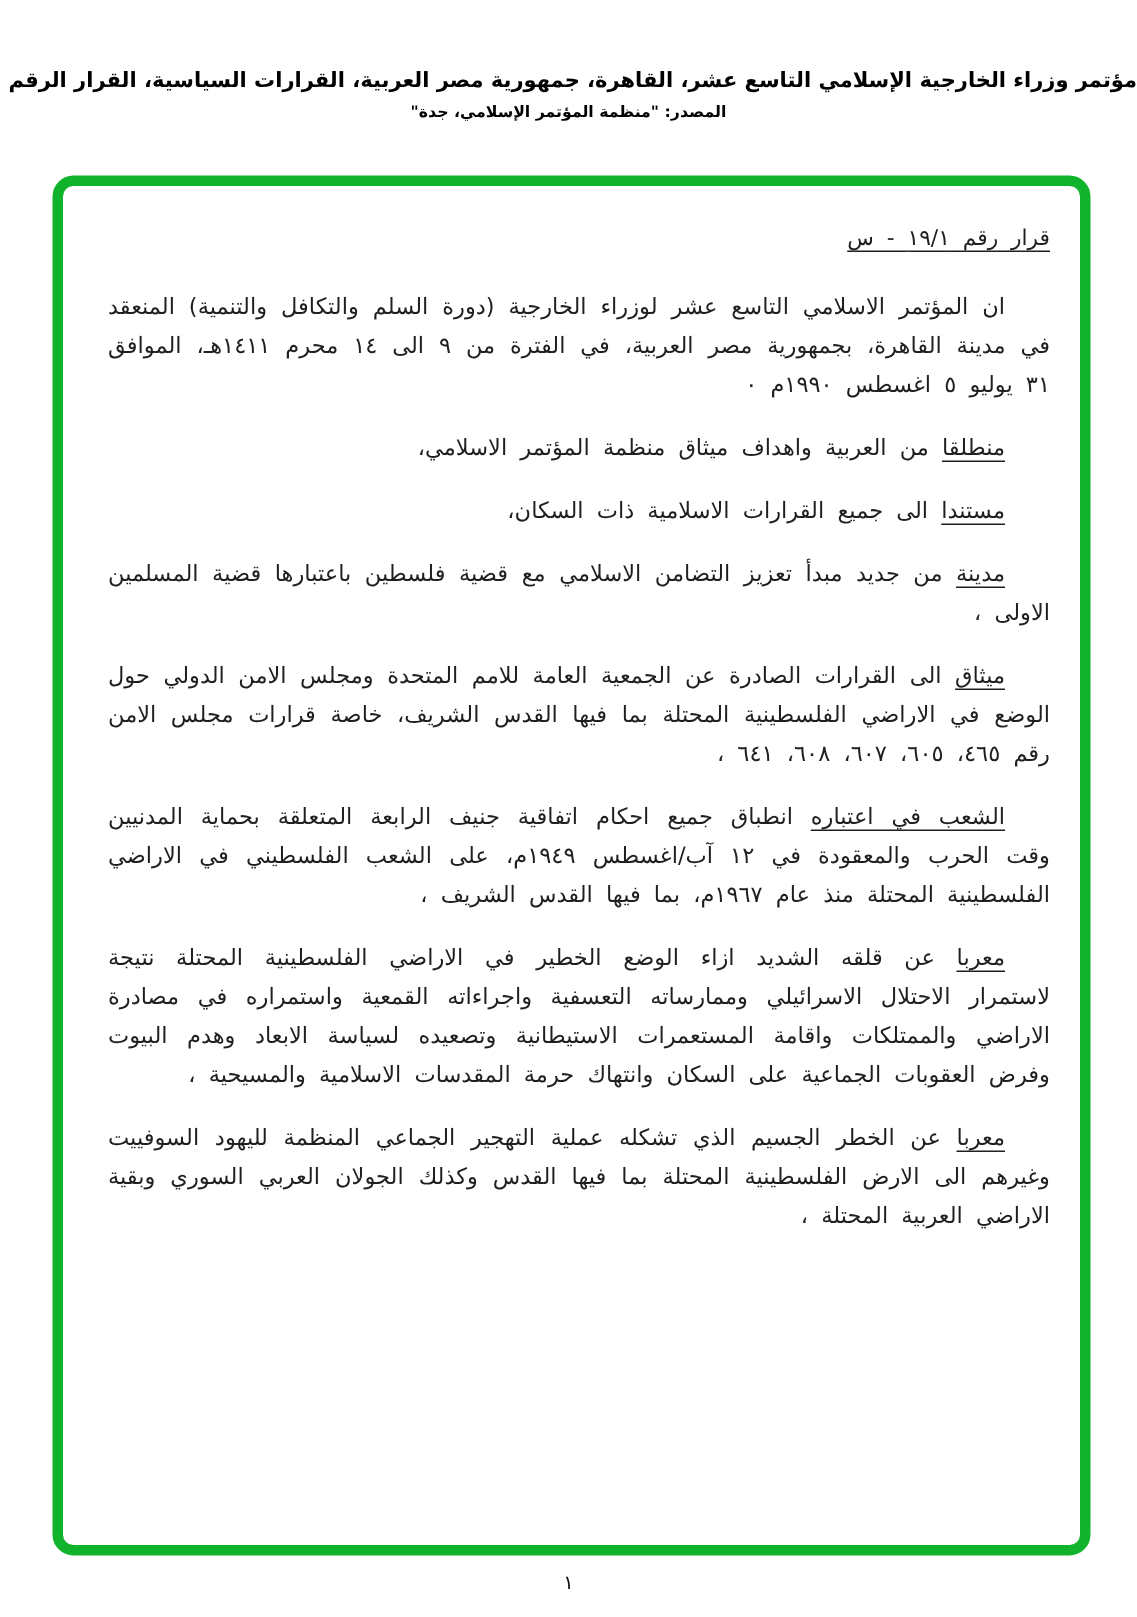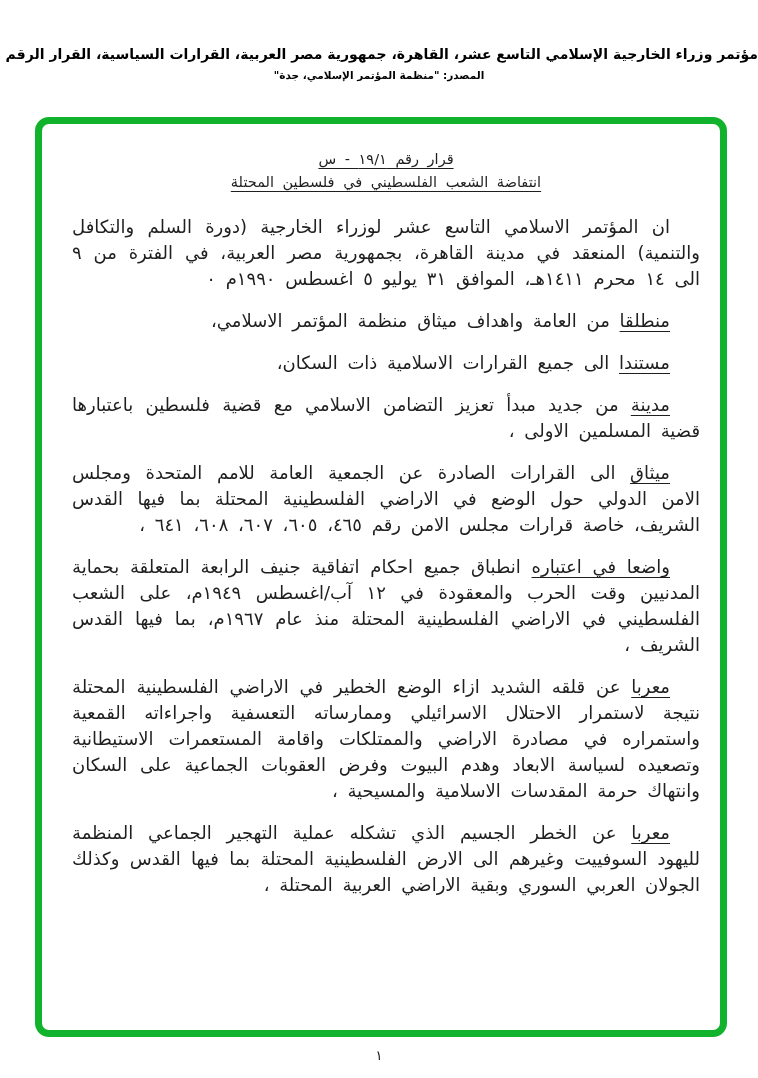--- a/index.html
+++ b/index.html
@@ -36,23 +36,24 @@
     direction:rtl;
     color:#1f1f1f;
   }
   .doc-title { text-align:center; margin:0 0 20px 0; }
   .doc-title-line {
     font-size:14.5px; line-height:23px;
     text-decoration:underline;
     text-underline-offset:4px;
     letter-spacing:1px;
     word-spacing:4px;
+    text-align:right;
   }
   .para {
-    font-size:18px; line-height:26px;
+    font-size:15px; line-height:26px;
     text-align:justify;
     text-indent:30px;
     margin:0 0 16px 0;
     word-spacing:4px;
   }
   .lead {
     text-decoration:underline;
     text-underline-offset:4px;
   }
   .page-num {
@@ -66,34 +67,33 @@
 <div class="header">
   <div class="header-title">مؤتمر وزراء الخارجية الإسلامي التاسع عشر، القاهرة، جمهورية مصر العربية، القرارات السياسية، القرار الرقم ١٩/١-س</div>
   <div class="header-source">المصدر:  "منظمة المؤتمر الإسلامي، جدة"</div>
 </div>
 
 <div class="frame">
   <div class="content">
 
     <div class="doc-title">
       <div class="doc-title-line">قرار رقم ١٩/١ - س</div>
-      <div class="doc-title-line">انتفاضة الشعب الفلسطيني في فلسطين المحتلة</div>
     </div>
 
     <p class="para"><span class="lead"></span><span>ان المؤتمر الاسلامي التاسع عشر لوزراء الخارجية (دورة السلم والتكافل والتنمية) المنعقد في مدينة القاهرة، بجمهورية مصر العربية، في الفترة من ٩ الى ١٤ محرم ١٤١١هـ، الموافق ٣١ يوليو ٥ اغسطس ١٩٩٠م ٠</span></p>
 
-    <p class="para"><span class="lead">منطلقا</span><span> من العامة واهداف ميثاق منظمة المؤتمر الاسلامي،</span></p>
+    <p class="para"><span class="lead">منطلقا</span><span> من العربية واهداف ميثاق منظمة المؤتمر الاسلامي،</span></p>
 
     <p class="para"><span class="lead">مستندا</span><span> الى جميع القرارات الاسلامية ذات السكان،</span></p>
 
     <p class="para"><span class="lead">مدينة</span><span> من جديد مبدأ تعزيز التضامن الاسلامي مع قضية فلسطين باعتبارها قضية المسلمين الاولى ،</span></p>
 
     <p class="para"><span class="lead">ميثاق</span><span> الى القرارات الصادرة عن الجمعية العامة للامم المتحدة ومجلس الامن الدولي حول الوضع في الاراضي الفلسطينية المحتلة بما فيها القدس الشريف، خاصة قرارات مجلس الامن رقم ٤٦٥، ٦٠٥، ٦٠٧، ٦٠٨، ٦٤١ ،</span></p>
 
-    <p class="para"><span class="lead">واضعا في اعتباره</span><span> انطباق جميع احكام اتفاقية جنيف الرابعة المتعلقة بحماية المدنيين وقت الحرب والمعقودة في ١٢ آب/اغسطس ١٩٤٩م، على الشعب الفلسطيني في الاراضي الفلسطينية المحتلة منذ عام ١٩٦٧م، بما فيها القدس الشريف ،</span></p>
+    <p class="para"><span class="lead">الشعب في اعتباره</span><span> انطباق جميع احكام اتفاقية جنيف الرابعة المتعلقة بحماية المدنيين وقت الحرب والمعقودة في ١٢ آب/اغسطس ١٩٤٩م، على الشعب الفلسطيني في الاراضي الفلسطينية المحتلة منذ عام ١٩٦٧م، بما فيها القدس الشريف ،</span></p>
 
     <p class="para"><span class="lead">معربا</span><span> عن قلقه الشديد ازاء الوضع الخطير في الاراضي الفلسطينية المحتلة نتيجة لاستمرار الاحتلال الاسرائيلي وممارساته التعسفية واجراءاته القمعية واستمراره في مصادرة الاراضي والممتلكات واقامة المستعمرات الاستيطانية وتصعيده لسياسة الابعاد وهدم البيوت وفرض العقوبات الجماعية على السكان وانتهاك حرمة المقدسات الاسلامية والمسيحية ،</span></p>
 
     <p class="para"><span class="lead">معربا</span><span> عن الخطر الجسيم الذي تشكله عملية التهجير الجماعي المنظمة لليهود السوفييت وغيرهم الى الارض الفلسطينية المحتلة بما فيها القدس وكذلك الجولان العربي السوري وبقية الاراضي العربية المحتلة ،</span></p>
 
   </div>
 </div>
 
 <div class="page-num">١</div>
 

